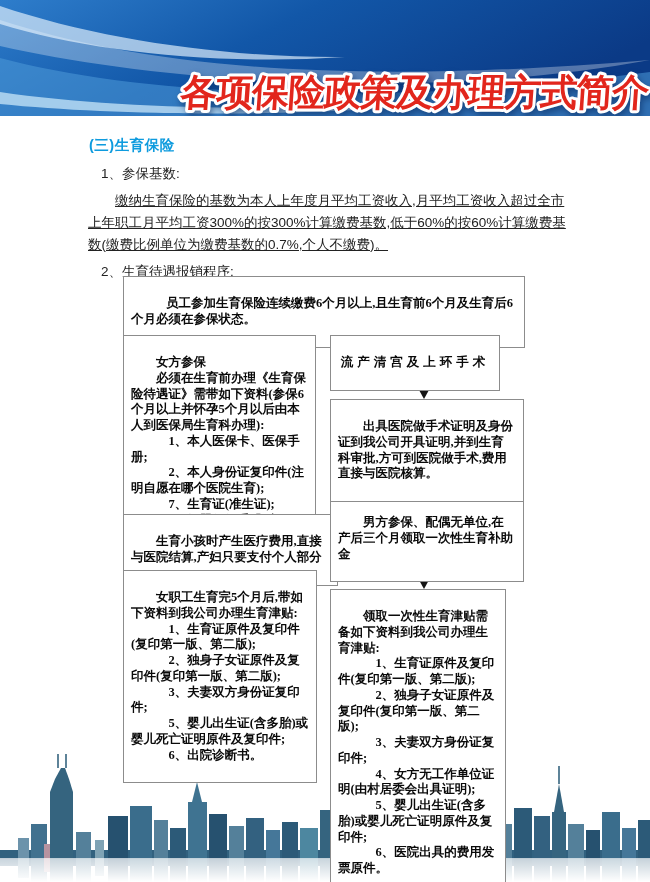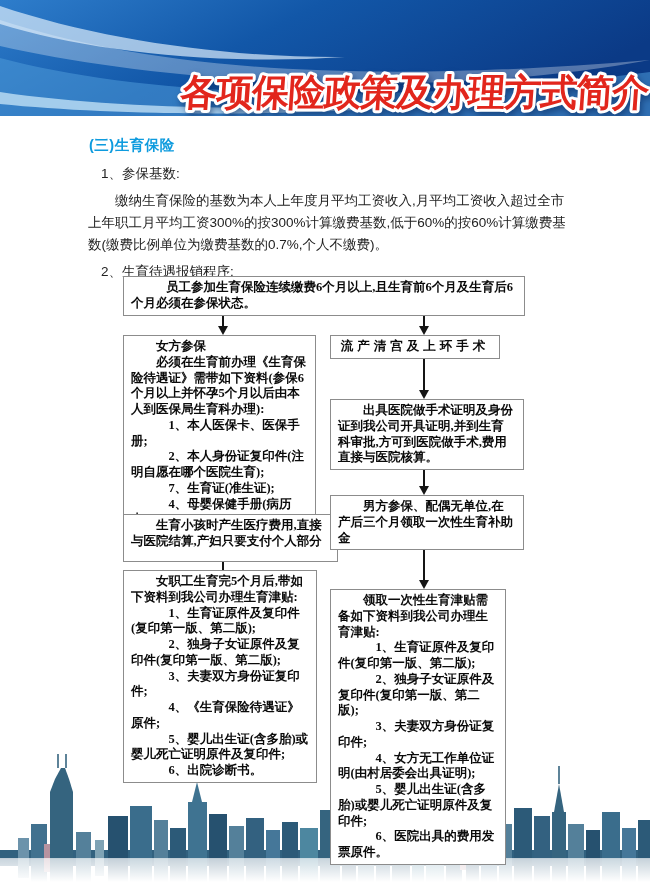--- a/index.html
+++ b/index.html
@@ -8,26 +8,26 @@
 
   
   .header{position:absolute;left:0;top:0;width:650px;height:116px;overflow:hidden;}
   .header svg{display:block;}
   .title-svg{position:absolute;left:0;top:0;filter:drop-shadow(2px 4px 3px rgba(8,40,92,.55));}
 
   
   .main{position:absolute;left:88px;top:136px;width:480px;color:#1c1c1c;}
   .sec-heading{margin:0 0 10px 1px;font-size:14.5px;font-weight:bold;color:#0E9BDE;letter-spacing:.5px;}
   .sec-item{margin:0 0 7px 0;padding-left:13px;font-size:13.5px;color:#222;}
-  .sec-para{margin:0 0 7px 0;font-size:13.5px;line-height:1.62;text-indent:2em;color:#222;}
+  .sec-para{margin:0 0 7px 0;font-size:13.5px;line-height:1.62;text-indent:2em;color:#222;text-decoration:underline;}
 
   
   .flowchart{position:absolute;left:0;top:0;width:650px;height:882px;pointer-events:none;}
   .fcbox{position:absolute;box-sizing:border-box;background:#fff;border:1px solid #8c8c8c;
-         z-index:2;padding:3px 7px;color:#0a0a0a;
+         z-index:2;padding:19px 7px;color:#0a0a0a;
          font-family:"Liberation Serif",serif;font-weight:bold;font-size:12.5px;line-height:1.26;}
   .fc-p{margin:0;text-indent:2em;}
   .fc-p.num{text-indent:3em;}
   .fc-root .fc-p{text-indent:2.8em;}
   .fc-center{display:flex;align-items:center;justify-content:center;}
   .fc-center .fc-p{text-indent:0;text-align:center;letter-spacing:4px;}
   .arrow{position:absolute;width:2px;background:#151515;z-index:1;}
   .arrow::after{content:"";position:absolute;left:-4.5px;bottom:-9px;width:0;height:0;
                 border:5.5px solid transparent;border-top:9px solid #151515;border-bottom:none;}
 
@@ -92,21 +92,20 @@
 
     <div class="fcbox" style="left:123px;top:514px;width:215px;min-height:48px;">
         <p class="fc-p">生育小孩时产生医疗费用,直接与医院结算,产妇只要支付个人部分</p>
       </div>
 
     <div class="fcbox" style="left:123px;top:570px;width:194px;min-height:185px;">
         <p class="fc-p">女职工生育完5个月后,带如下资料到我公司办理生育津贴:</p>
         <p class="fc-p num">1、生育证原件及复印件(复印第一版、第二版);</p>
         <p class="fc-p num">2、独身子女证原件及复印件(复印第一版、第二版);</p>
         <p class="fc-p num">3、夫妻双方身份证复印件;</p>
-        <p class="fc-p num">4、《生育保险待遇证》原件;</p>
         <p class="fc-p num">5、婴儿出生证(含多胎)或婴儿死亡证明原件及复印件;</p>
         <p class="fc-p num">6、出院诊断书。</p>
       </div>
 
     <div class="fcbox fc-center" style="left:330px;top:335px;width:170px;min-height:24px;">
         <p class="fc-p">流产清宫及上环手术</p>
       </div>
 
     <div class="fcbox" style="left:330px;top:495px;width:194px;min-height:48px;">
         <p class="fc-p">男方参保、配偶无单位,在产后三个月领取一次性生育补助金</p>

